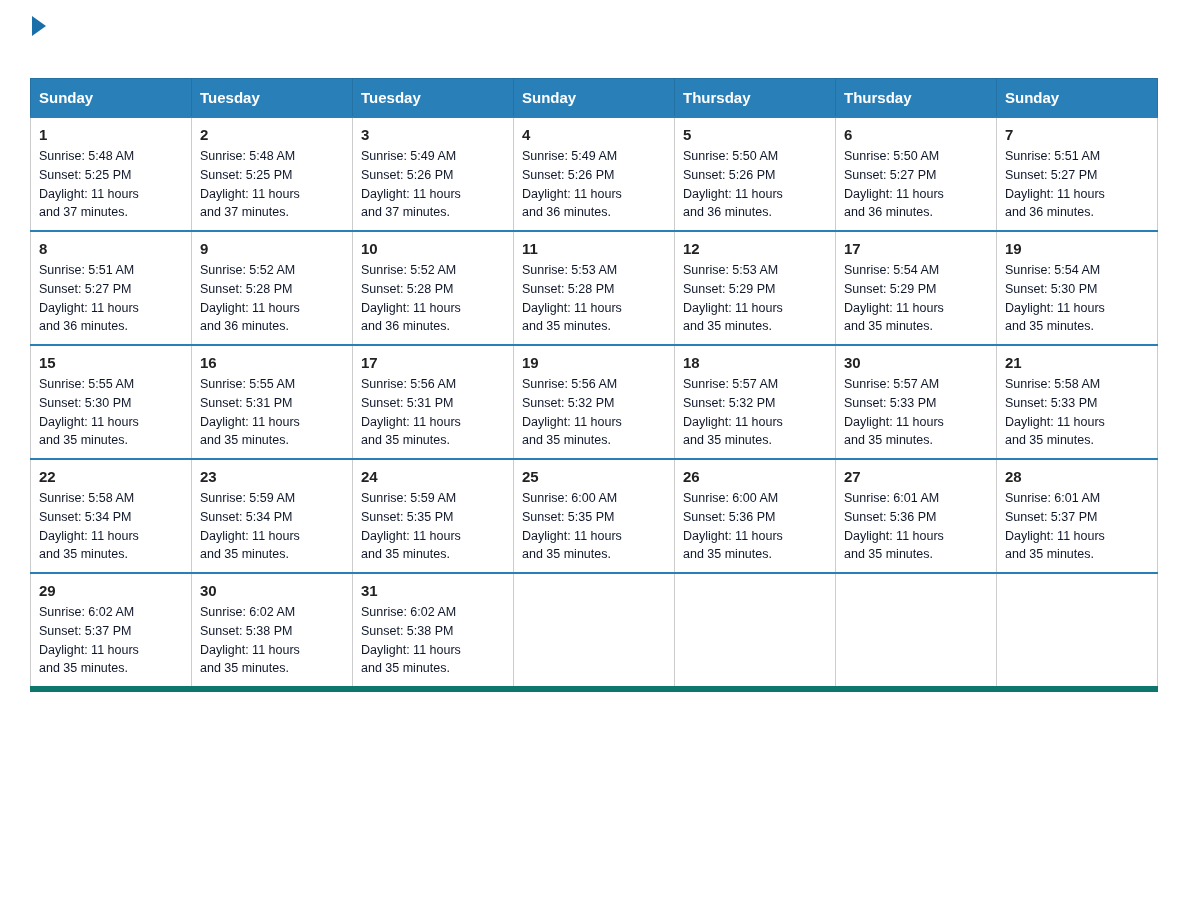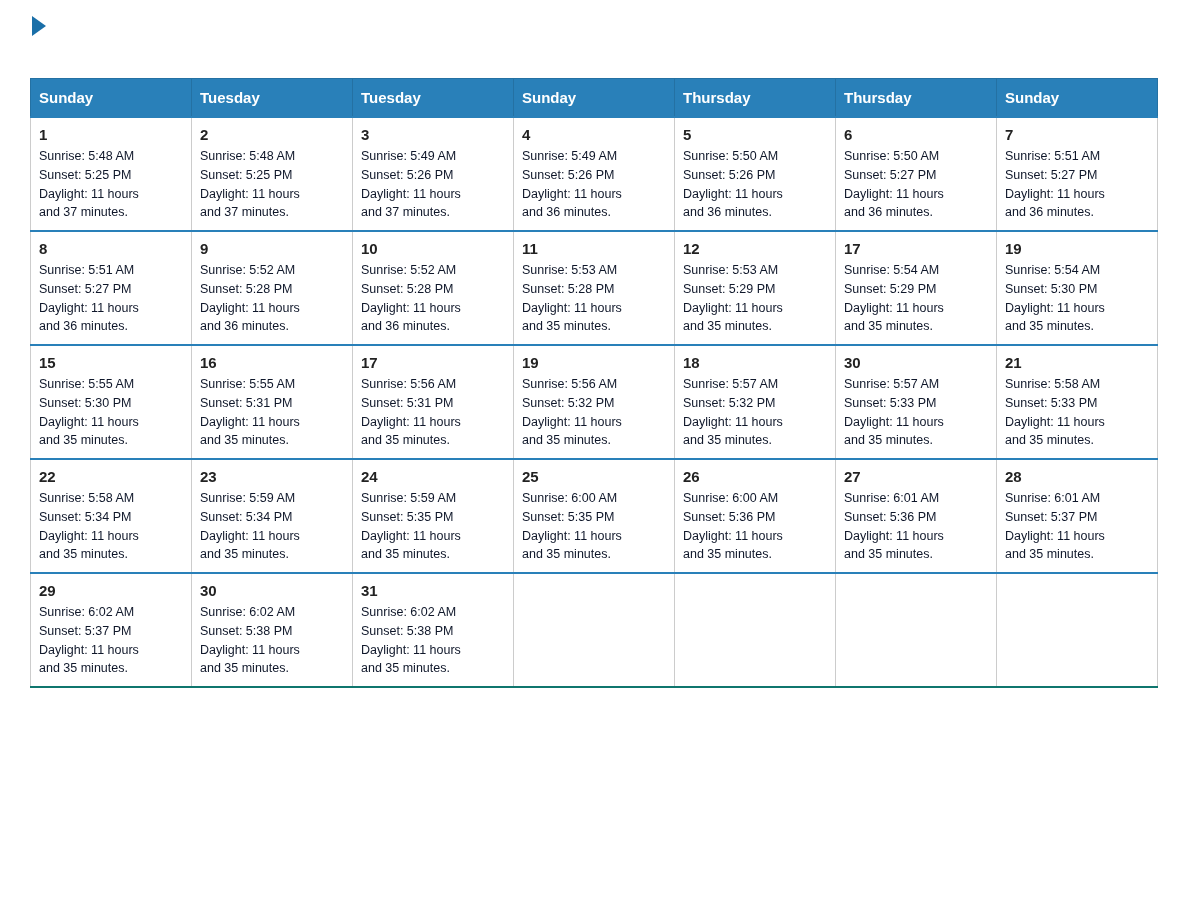--- a/index.html
+++ b/index.html
@@ -72,21 +72,21 @@
       color: #222;
       display: block;
       margin-bottom: 4px;
     }
     .calendar td .day-info {
       font-size: 12.5px;
       color: #0f172a;
       line-height: 1.5;
     }
     .calendar tr:last-child td {
-      border-bottom: 2px solid #0f766e;
+      border-bottom: 6px solid #0f766e;
     }
     .logo-wrapper {
       display: flex;
       flex-direction: column;
     }
     .logo-row {
       display: flex;
       align-items: center;
     }
     .logo-blue-text {

